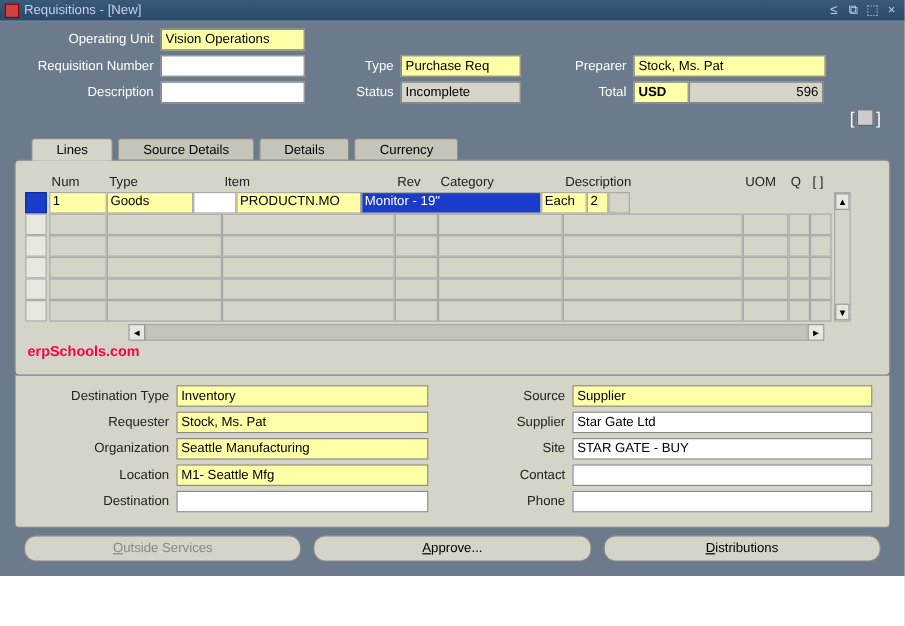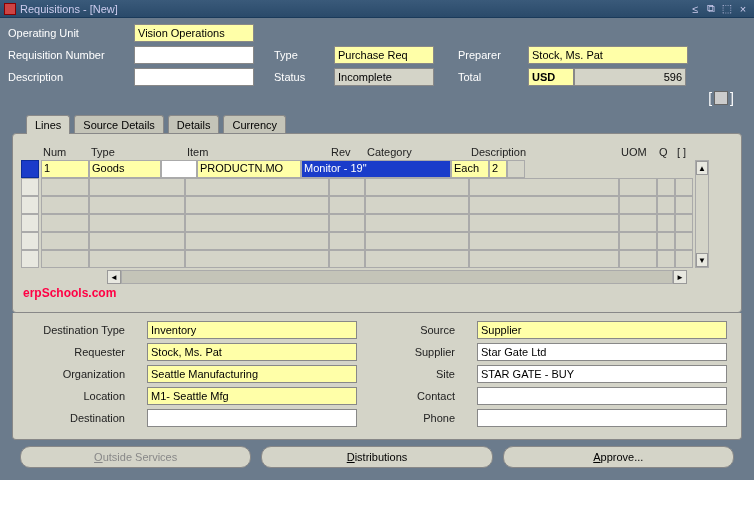--- a/index.html
+++ b/index.html
@@ -3,28 +3,28 @@
 <meta charset="utf-8">
 <style>
 * { box-sizing: border-box; margin: 0; padding: 0; font-family: Arial, sans-serif; font-size: 11px; }
 body { background: #ffffff; width: 754px; height: 522px; overflow: hidden; }
 .titlebar { background: linear-gradient(#3a5a7a, #2a4a6a); height: 18px; display: flex; align-items: center; padding: 0 4px; color: #cce; border-bottom: 1px solid #1a3a5a; }
 .titlebar .icon { width: 12px; height: 12px; background: #c44; border: 1px solid #800; margin-right: 4px; }
 .titlebar .title { flex: 1; font-size: 11px; }
 .titlebar .btn { width: 14px; height: 14px; margin-left: 2px; display: flex; align-items: center; justify-content: center; color: #cce; cursor: pointer; }
 .main { background: #6b7b8c; padding: 6px 8px; }
 .frow { display: flex; align-items: center; margin-bottom: 4px; }
-.flabel { color: #fff; padding-right: 6px; }
+.flabel { color: #fff; text-align: right; padding-right: 6px; }
 .finput { background: #fff; border: 1px solid #888; height: 18px; padding: 1px 3px; font-size: 11px; }
 .finput.yellow { background: #ffffa8; }
 .finput.ro { background: #d4d4c8; }
 .bracket { color: #fff; font-size: 14px; padding: 0 2px; }
 .checkbox { width: 14px; height: 14px; background: #ccc; border: 1px solid #666; display: inline-block; vertical-align: middle; }
 .tabbar { display: flex; gap: 4px; margin-top: 8px; padding-left: 18px; }
-.tab { background: #c4c4b8; border: 1px solid #888; border-bottom: none; padding: 3px 8px; border-radius: 3px 3px 0 0; cursor: pointer; position: relative; top: 1px; }
+.tab { background: #c4c4b8; border: 1px solid #888; border-bottom: none; padding: 3px 20px; border-radius: 3px 3px 0 0; cursor: pointer; position: relative; top: 1px; }
 .tab.active { background: #d4d4c8; z-index: 2; }
 .panel { background: #d4d4c8; border: 1px solid #888; border-radius: 4px; margin: 0 4px; padding: 10px 8px 4px 8px; min-height: 180px; position: relative; }
 .grid-wrap { background: #d4d4c8; }
 .grid-header { display: flex; margin-left: 20px; }
 .grid-header .gh { color: #222; padding: 2px 2px; }
 .grid-row { display: flex; align-items: stretch; height: 18px; }
 .rowmark { width: 18px; height: 18px; border: 1px solid #aaa; background: #e8e8e0; margin-right: 2px; }
 .rowmark.sel { background: #1a3cca; border-color: #0a2c9a; }
 .gcell { border: 1px solid #aaa; height: 18px; background: #fff; padding: 1px 2px; overflow: hidden; white-space: nowrap; }
 .gcell.yellow { background: #ffffa8; }
@@ -33,21 +33,21 @@
 .vscroll { width: 14px; background: #d4d4c8; border: 1px solid #aaa; margin-left: 2px; display: flex; flex-direction: column; }
 .vscroll .arr { height: 14px; background: #e8e8e0; border: 1px solid #999; display: flex; align-items: center; justify-content: center; font-size: 8px; cursor: pointer; }
 .vscroll .track { flex: 1; }
 .hscroll { height: 14px; display: flex; margin: 2px 0 0 86px; width: 580px; }
 .hscroll .arr { width: 14px; background: #e8e8e0; border: 1px solid #999; display: flex; align-items: center; justify-content: center; font-size: 8px; cursor: pointer; }
 .hscroll .track { flex: 1; background: #c4c4b8; border: 1px solid #aaa; }
 .watermark { position: absolute; left: 10px; top: 152px; color: #ff0044; font-size: 12px; font-weight: bold; pointer-events: none; z-index: 5; }
 .lower { display: flex; gap: 40px; padding: 8px 14px; }
 .lcol { flex: 1; }
 .lfrow { display: flex; align-items: center; margin-bottom: 4px; }
-.llabel { width: 120px; text-align: right; color: #222; padding-right: 22px; }
+.llabel { width: 120px; text-align: right; color: #222; padding-right: 6px; }
 .linput { flex: 1; background: #fff; border: 1px solid #888; height: 18px; padding: 1px 3px; }
 .linput.yellow { background: #ffffa8; }
 .btnbar { display: flex; gap: 10px; padding: 6px 12px; }
 .bbtn { flex: 1; background: #d4d4c8; border: 1px solid #888; border-radius: 10px; padding: 4px 8px; text-align: center; cursor: pointer; }
 .bbtn.disabled { color: #888; }
 .bbtn u { text-decoration: underline; }
 .gridbody { display: flex; }
 .gridrows { flex: 0 0 auto; }
 </style>
 </head>
@@ -245,16 +245,16 @@
         </div>
       <div class="lfrow">
           <div class="llabel" style="width:80px">Phone</div>
           <input class="linput" value="" style="">
         </div>
     </div>
   </div>
 
   <div class="btnbar">
     <div class="bbtn disabled"><u>O</u><span>utside Services</span></div>
+    <div class="bbtn"><u>A</u>pprove...</div>
     <div class="bbtn"><u>D</u>istributions</div>
-    <div class="bbtn"><u>A</u>pprove...</div>
   </div>
 </div>
 
 </body></html>

